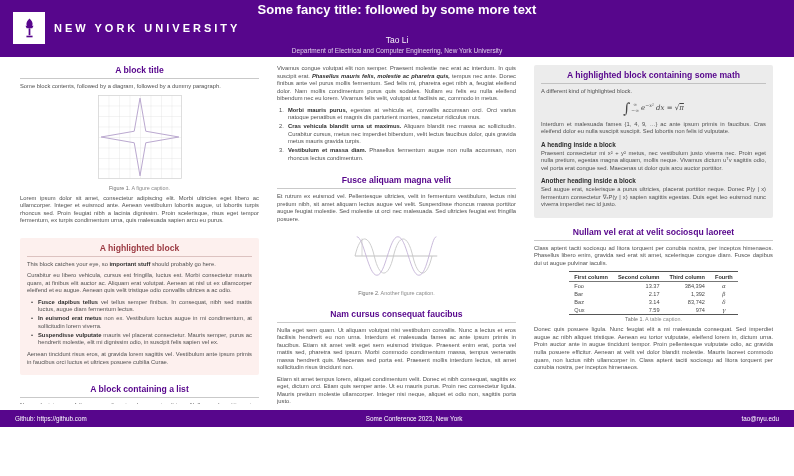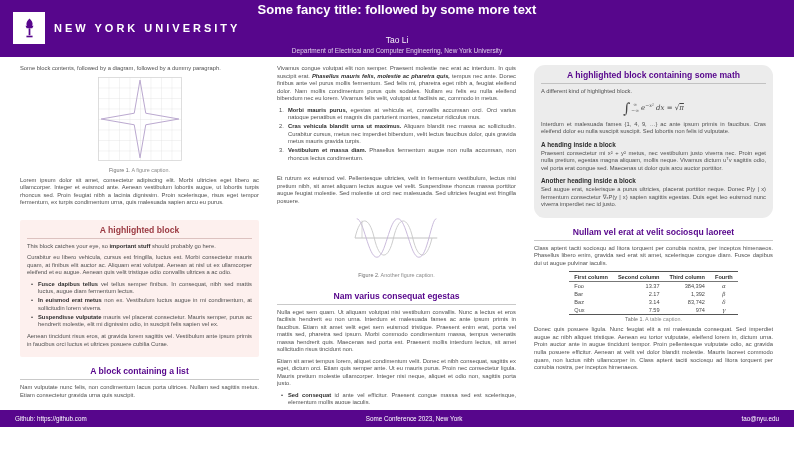--- a/index.html
+++ b/index.html
@@ -55,21 +55,21 @@
   ul.sublist > li { font-size: 5px; line-height: 1.3; color: #5c5c5c; padding-left: 7px; position: relative; text-align: justify; }
   ul.sublist > li::before { content: "•"; position: absolute; left: 1px; font-size: 4.5px; color: #555; }
 
   figure { text-align: center; margin: 3px 0 4px 0; }
   figcaption { font-size: 5.4px; color: #8a8a8a; margin-top: 2px; }
   .cap-label { color: #6f6f6f; }
 
   
   .block.alert { background: #fdf0ee; padding: 5px 7px 5px 7px; border-radius: 2px; }
   .block.alert .block-title { color: #9b3a42; border-bottom-color: #dcc2c0; }
-  .block.grayblock { background: #ececec; padding: 5px 7px 5px 7px; border-radius: 11px; }
+  .block.grayblock { background: #ececec; padding: 5px 7px 5px 7px; border-radius: 2px; }
   .block.grayblock .block-title { border-bottom-color: #c2c2c2; }
   .inner-heading { font-size: 6.4px; font-weight: bold; color: #2e2e2e; margin: 5px 0 2px 0; }
 
   
   .equation {
     text-align: center; margin: 4px 0 5px 0;
     font-family: "DejaVu Serif", serif; font-style: italic; color: #444; font-size: 7px;
   }
   .int-sym { font-size: 14px; font-style: normal; vertical-align: middle; }
   .int-limits { display: inline-flex; flex-direction: column; font-size: 4.6px; font-style: normal;
@@ -122,20 +122,21 @@
       <div class="poster-author">Tao Li</div>
       <div class="poster-affil">Department of Electrical and Computer Engineering, New York University</div>
     </div>
   </header>
 
   <main class="poster-body">
 
     <section class="col">
 
       <div class="block">
+        <h2 class="block-title">A block title</h2>
         <p>Some block contents, followed by a diagram, followed by a dummy paragraph.</p>
         <figure>
           <svg width="84" height="84" viewBox="0 0 80 80">
             <defs>
               <pattern id="grid1" width="10" height="10" patternUnits="userSpaceOnUse">
                 <path d="M10 0H0V10" fill="none" stroke="#dcdcdc" stroke-width="0.6"></path>
               </pattern>
             </defs>
             <rect x="0.5" y="0.5" width="79" height="79" fill="url(#grid1)" stroke="#d3d3d3" stroke-width="0.7"></rect>
             <polygon points="40,3 45.5,34.5 77,40 45.5,45.5 40,77 34.5,45.5 3,40 34.5,34.5" fill="none" stroke="#b6a3cc" stroke-width="0.9"></polygon>
@@ -175,34 +176,35 @@
       <div class="block">
         <p><span>Vivamus congue volutpat elit non semper. Praesent molestie nec erat ac interdum. In quis suscipit erat. </span><span class="bolditalic">Phasellus mauris felis, molestie ac pharetra quis,</span><span> tempus nec ante. Donec finibus ante vel purus mollis fermentum. Sed felis mi, pharetra eget nibh a, feugiat eleifend dolor. Nam mollis condimentum purus quis sodales. Nullam eu felis eu nulla eleifend bibendum nec eu lorem. Vivamus felis velit, volutpat ut facilisis ac, commodo in metus.</span></p>
         <ol class="blist">
           <li><b class="lead">Morbi mauris purus,</b><span> egestas at vehicula et, convallis accumsan orci. Orci varius natoque penatibus et magnis dis parturient montes, nascetur ridiculus mus.</span></li>
           <li><b class="lead">Cras vehicula blandit urna ut maximus.</b><span> Aliquam blandit nec massa ac sollicitudin. Curabitur cursus, metus nec imperdiet bibendum, velit lectus faucibus dolor, quis gravida metus mauris gravida turpis.</span></li>
           <li><b class="lead">Vestibulum et massa diam.</b><span> Phasellus fermentum augue non nulla accumsan, non rhoncus lectus condimentum.</span></li>
         </ol>
       </div>
 
       <div class="block">
+        <h2 class="block-title">Fusce aliquam magna velit</h2>
         <p>Et rutrum ex euismod vel. Pellentesque ultricies, velit in fermentum vestibulum, lectus nisi pretium nibh, sit amet aliquam lectus augue vel velit. Suspendisse rhoncus massa porttitor augue feugiat molestie. Sed molestie ut orci nec malesuada. Sed ultricies feugiat est fringilla posuere.</p>
         <figure>
           <svg width="116" height="56" viewBox="0 0 120 64">
             <line x1="12" y1="32" x2="106" y2="32" stroke="#9a9a9a" stroke-width="0.7"></line>
             <path d="M12,32 C18,6 28,6 34,32 C40,58 50,58 56,32 C62,6 72,6 78,32 C84,58 94,58 100,32" fill="none" stroke="#c6c6c6" stroke-width="1"></path>
             <path d="M14,10 C22,10 27,54 37,54 C47,54 51,10 61,10 C71,10 75,54 85,54 C95,54 99,10 105,10" fill="none" stroke="#c2b1d6" stroke-width="1"></path>
             <line x1="20" y1="12" x2="20" y2="32" stroke="#c6c6c6" stroke-width="0.8"></line>
           </svg>
           <figcaption><span class="cap-label">Figure 2.</span> <span>Another figure caption.</span></figcaption>
         </figure>
       </div>
 
       <div class="block">
-        <h2 class="block-title">Nam varius consequat egestas</h2>
+        <h2 class="block-title">Nam cursus consequat faucibus</h2>
         <p>Nulla eget sem quam. Ut aliquam volutpat nisi vestibulum convallis. Nunc a lectus et eros facilisis hendrerit eu non urna. Interdum et malesuada fames ac ante ipsum primis in faucibus. Etiam sit amet velit eget sem euismod tristique. Praesent enim erat, porta vel mattis sed, pharetra sed ipsum. Morbi commodo condimentum massa, tempus venenatis massa hendrerit quis. Maecenas sed porta est. Praesent mollis interdum lectus, sit amet sollicitudin risus tincidunt non.</p>
         <p>Etiam sit amet tempus lorem, aliquet condimentum velit. Donec et nibh consequat, sagittis ex eget, dictum orci. Etiam quis semper ante. Ut eu mauris purus. Proin nec consectetur ligula. Mauris pretium molestie ullamcorper. Integer nisi neque, aliquet et odio non, sagittis porta justo.</p>
         <ul class="blist">
           <li>
             <b class="lead">Sed consequat</b><span> id ante vel efficitur. Praesent congue massa sed est scelerisque, elementum mollis augue iaculis.</span>
             <ul class="sublist">
               <li>In sed est finibus, vulputate nunc gravida, pulvinar lorem. In maximus nunc dolor, sed auctor eros porttitor quis.</li>
 
             </ul>
           </li>

